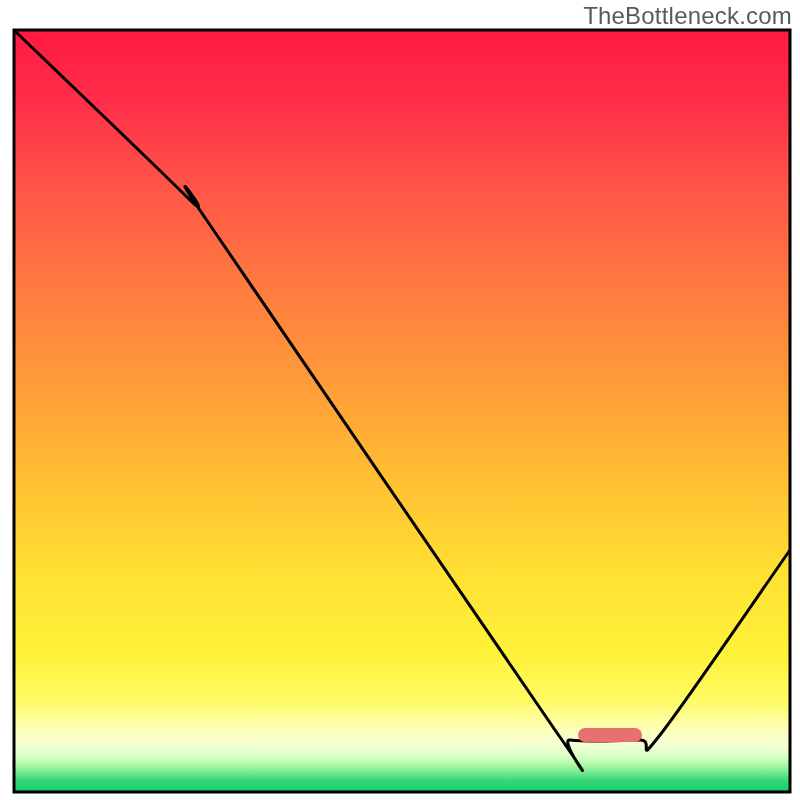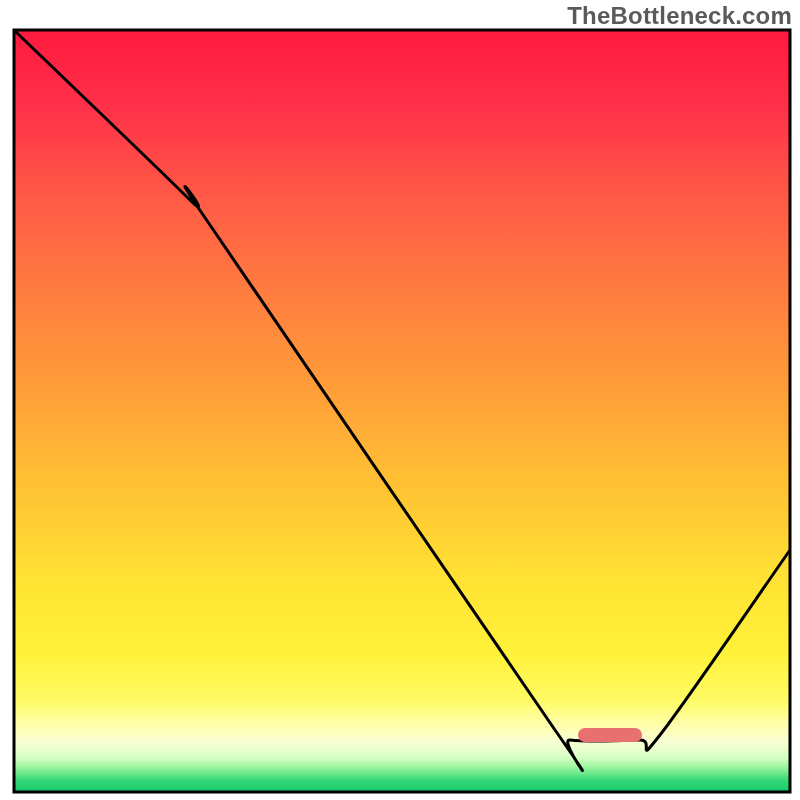--- a/index.html
+++ b/index.html
@@ -13,21 +13,21 @@
   .container {
     position: relative;
     width: 800px;
     height: 800px;
   }
   .watermark {
     position: absolute;
     top: 2px;
     right: 8px;
     font-size: 24px;
-    font-weight: 700;
+    font-weight: 400;
     color: #5a5a5a;
     letter-spacing: 0.2px;
     z-index: 10;
   }
   svg.plot {
     position: absolute;
     left: 0;
     top: 0;
     width: 800px;
     height: 800px;

